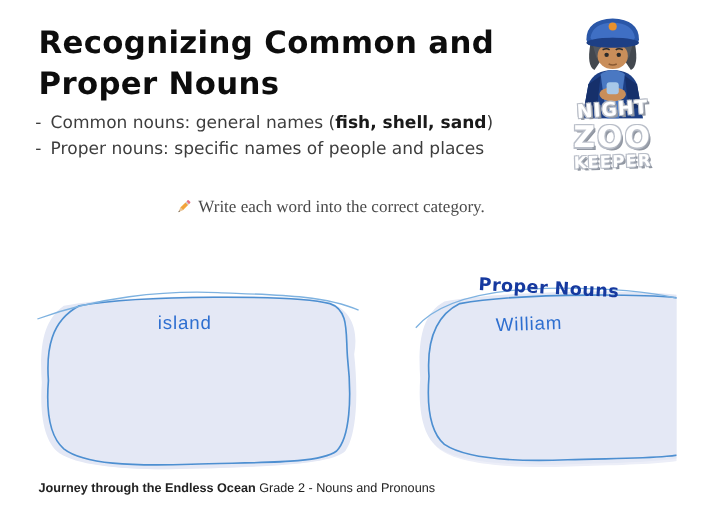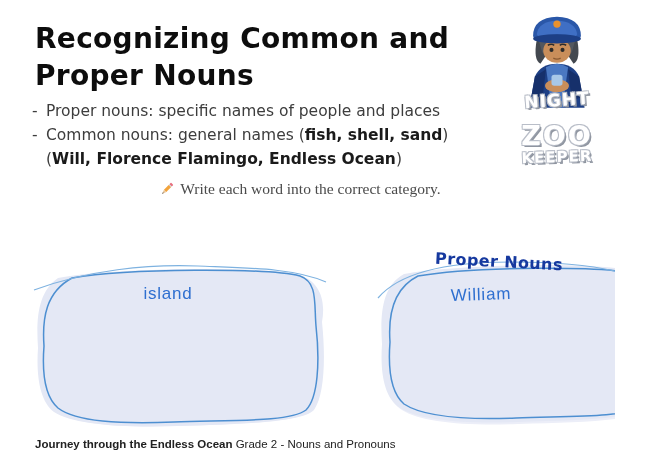--- a/index.html
+++ b/index.html
@@ -70,21 +70,21 @@
 
   
   .logo { position:absolute; right:4px; top:12px; width:108px; text-align:center; }
   .logo-character { display:block; margin:0 auto; }
   .logo-text { margin-top:-16px; position:relative; z-index:2;
     font-weight:bold; color:#ffffff; line-height:1;
     text-shadow:-1px -1px 0 #b9bec8, 1px -1px 0 #b9bec8,
                 -1px 1px 0 #b9bec8, 1px 1px 0 #9aa0ab, 2px 2px 0 #8f95a0;
   }
   .logo-line1 { font-size:17px; letter-spacing:1px; transform:rotate(-4deg); }
-  .logo-line2 { font-size:27px; letter-spacing:2px; margin-top:13px; }
+  .logo-line2 { font-size:27px; letter-spacing:2px; margin-top:3px; }
   .logo-line3 { font-size:15px; letter-spacing:1px; transform:rotate(-2deg); margin-top:1px; }
 
   
   .footer {
     position:absolute; left:35px; top:438px;
     font-family:"Liberation Sans", sans-serif; font-size:11.5px; color:#222;
   }
   .footer-bold { font-weight:bold; }
 </style>
 </head>
@@ -125,23 +125,22 @@
       <circle cx="50" cy="13" r="4" fill="#e8912d"></circle>
     </svg>
     <div class="logo-text">
       <div class="logo-line1">NIGHT</div>
       <div class="logo-line2">ZOO</div>
       <div class="logo-line3">KEEPER</div>
     </div>
   </div>
 
   <div class="bullets">
+    <div class="bullet-line"><span class="bullet-dash">-</span><span>Common nouns: general names (</span><span class="bold-words">fish, shell, sand</span><span>)</span></div>
     <div class="bullet-line"><span class="bullet-dash">-</span><span>Proper nouns: specific names of people and places</span></div>
-    <div class="bullet-line"><span class="bullet-dash">-</span><span>Common nouns: general names (</span><span class="bold-words">fish, shell, sand</span><span>)</span></div>
-    <div class="bullet-line bullet-indent"><span>(</span><span class="bold-words">Will, Florence Flamingo, Endless Ocean</span><span>)</span></div>
   </div>
 
   <div class="instruction">
     <svg class="pencil" width="16" height="16" viewBox="0 0 24 24">
       <g transform="rotate(45 12 12)">
         <rect x="9.5" y="1" width="5" height="3.4" rx="1" fill="#e8707f"></rect>
         <rect x="9.5" y="4.4" width="5" height="1.6" fill="#c9cdd3"></rect>
         <rect x="9.5" y="6" width="5" height="10" fill="#f2a33c"></rect>
         <path d="M9.5 16 L12 22.5 L14.5 16 Z" fill="#e8c496"></path>
         <path d="M11.2 19.8 L12 22.5 L12.8 19.8 Z" fill="#4a4a4a"></path>

